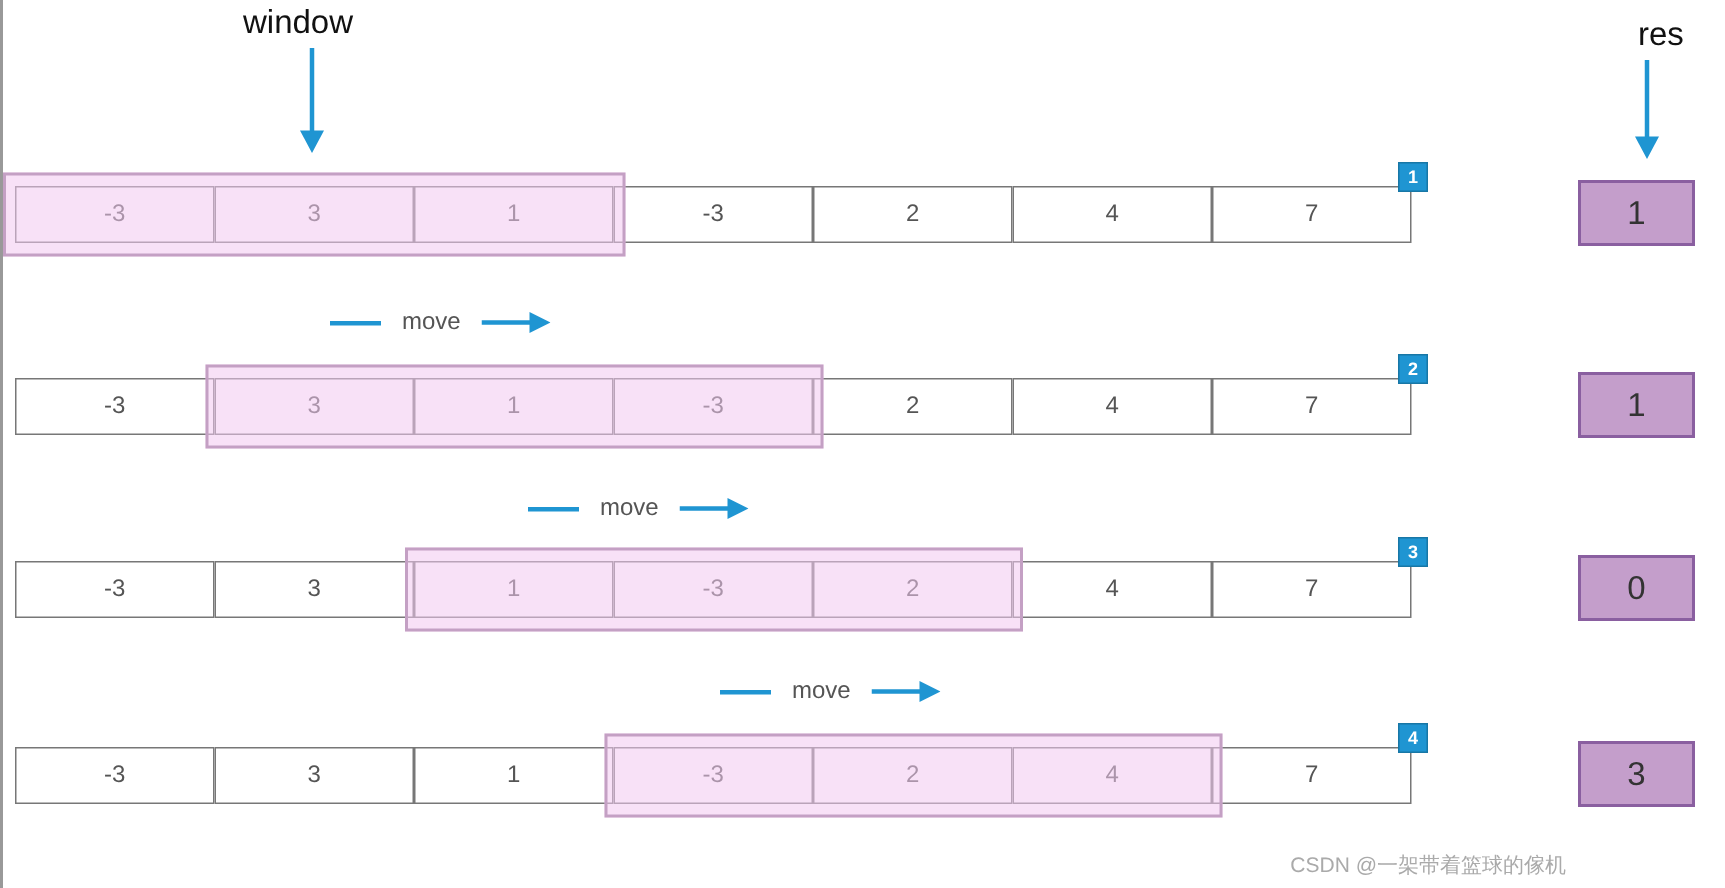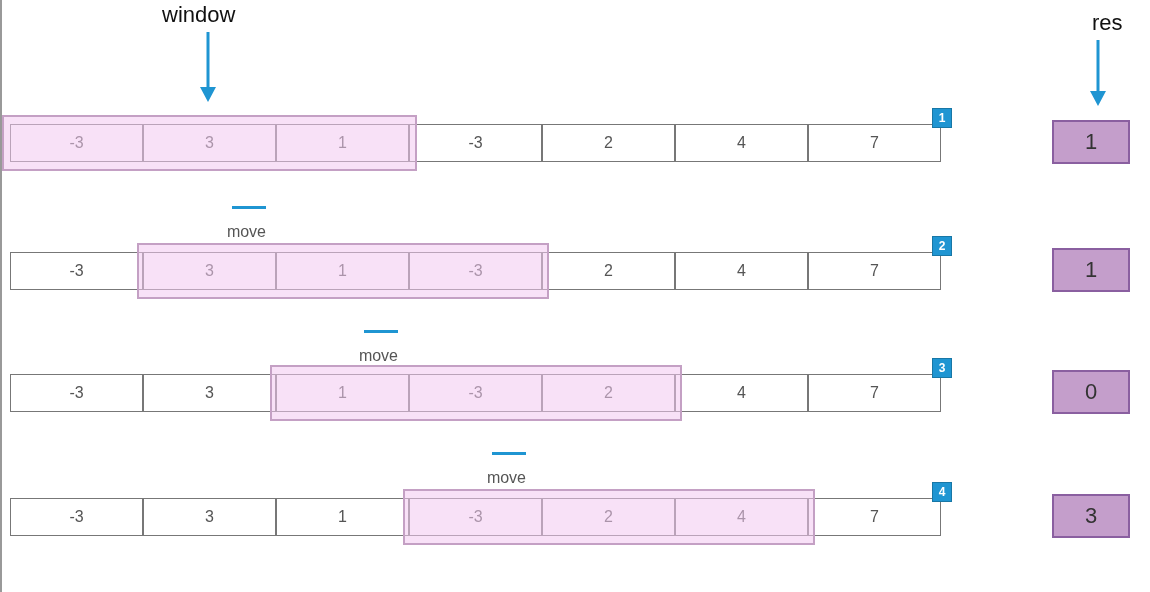--- a/index.html
+++ b/index.html
@@ -80,25 +80,24 @@
     background: #c49ecb;
     color: #333;
     font-size: 22px;
     display: flex;
     align-items: center;
     justify-content: center;
   }
   .move-group {
     position: absolute;
     display: flex;
-    align-items: flex-end;
+    align-items: center;
     gap: 14px;
     color: #555;
     font-size: 16px;
-    flex-direction: column;
   }
   .move-dash {
     width: 34px;
     height: 3px;
     background: #1f95d2;
   }
   .move-arrow svg { display:block; }
 
   .watermark {
     position: absolute;
@@ -215,13 +214,14 @@
       <div class="cell">-3</div>
       <div class="cell">2</div>
       <div class="cell">4</div>
       <div class="cell">7</div>
     </div>
     <div class="window-box" style="left:401px; width:412px;"></div>
     <div class="step-badge" style="left:930px; top:-16px;">4</div>
     <div class="res-box" style="left:1050px; top:-4px;">3</div>
   </div>
 
+  <div class="watermark">CSDN @一架带着篮球的傢机</div>
 </div>
 
 </body></html>

